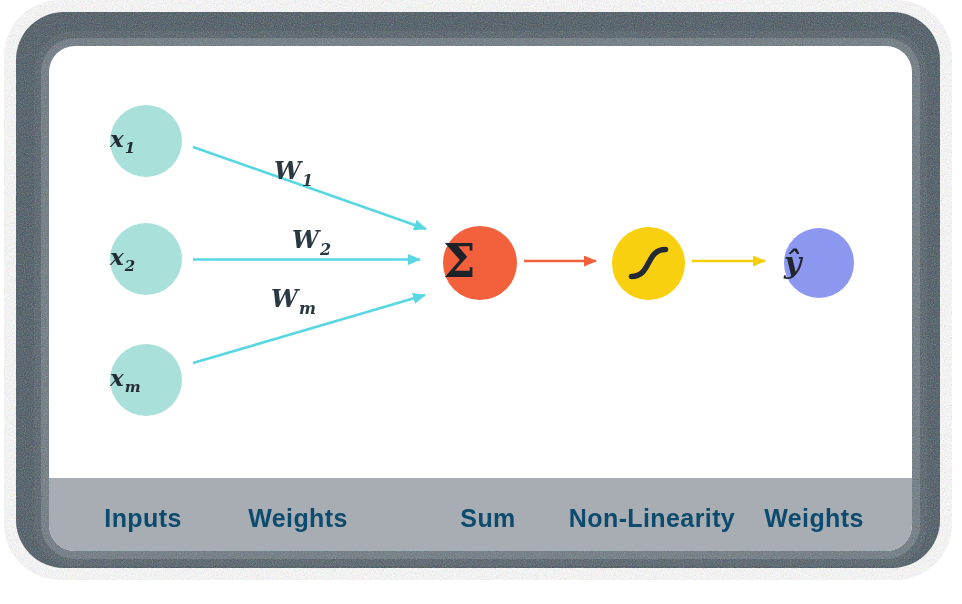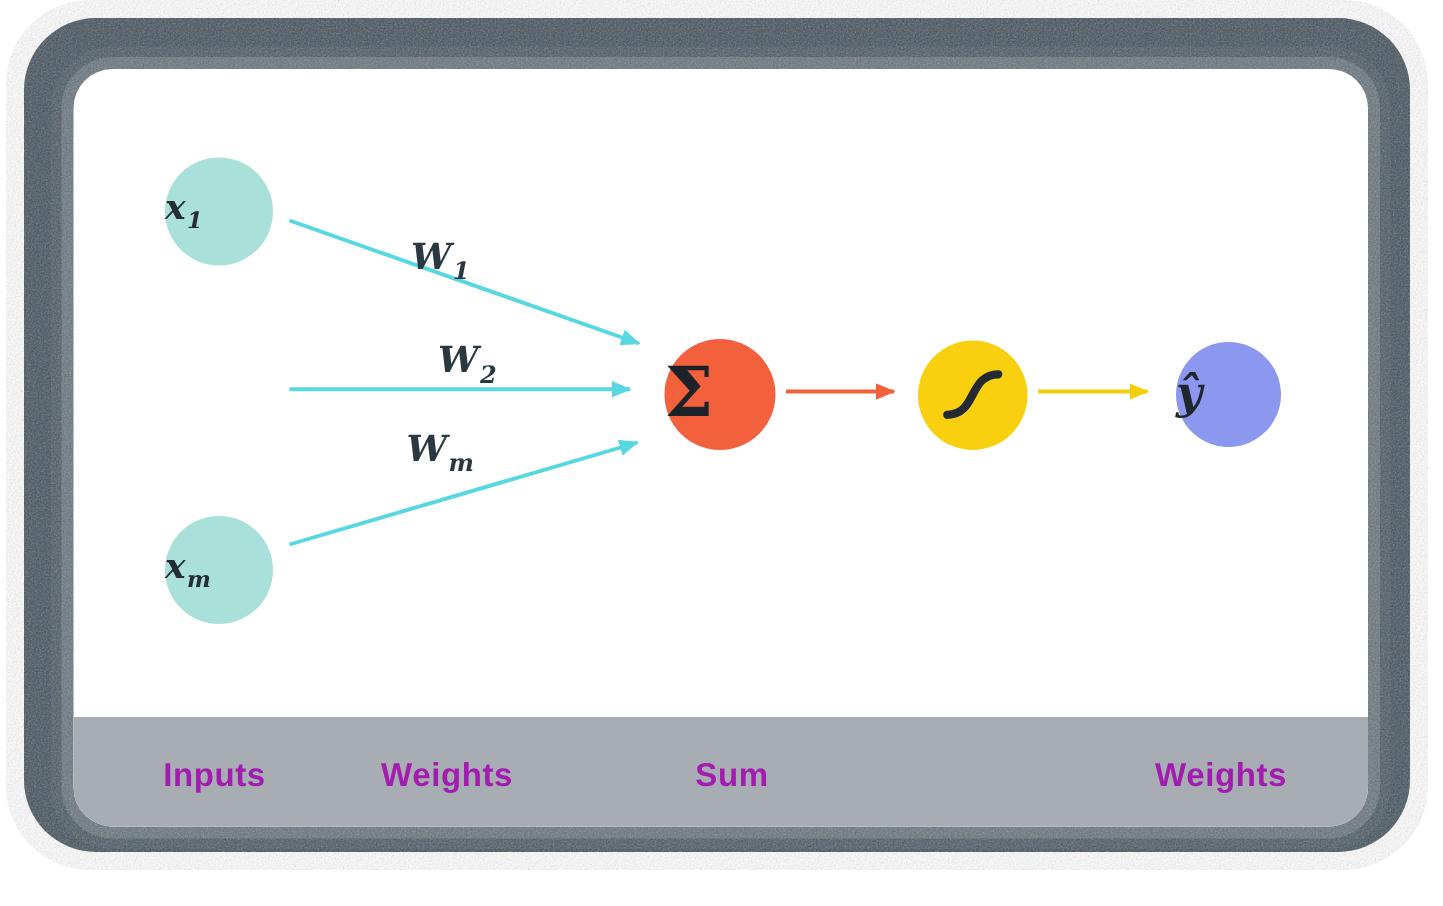--- a/index.html
+++ b/index.html
@@ -57,21 +57,21 @@
   .sRed{stroke:var(--arrow-red,#f2603c);stroke-width:2.6;}
   .sYellow{stroke:var(--arrow-yellow,#f5ce0a);stroke-width:2.6;}
   .fCyan{fill:var(--arrow-cyan,#57d7e1);}
   .fRed{fill:var(--arrow-red,#f2603c);}
   .fYellow{fill:var(--arrow-yellow,#f5ce0a);}
   .sigmoid-stroke{stroke:#232a31;stroke-width:5.5;fill:none;stroke-linecap:round;}
 
   
   .stage-label{
     position:absolute;top:504px;transform:translateX(-50%);
-    font-size:22px;font-weight:700;letter-spacing:0.4px;color:#a21caf;
+    font-size:25px;font-weight:700;letter-spacing:0.4px;color:#0c4a6e;
     white-space:nowrap;
   }
 </style>
 </head>
 <body>
 
 <div id="stage">
 
   <svg class="layer" viewBox="0 0 962 604" aria-hidden="true">
     <defs>
@@ -113,20 +113,23 @@
     <line x1="193" y1="147" x2="426" y2="229" class="sCyan" marker-end="url(#mCyan)"></line>
     <line x1="193" y1="259.5" x2="420" y2="259.5" class="sCyan" marker-end="url(#mCyan)"></line>
     <line x1="193" y1="363" x2="425" y2="295" class="sCyan" marker-end="url(#mCyan)"></line>
     <line x1="524" y1="261" x2="596" y2="261" class="sRed" marker-end="url(#mRed)"></line>
     <line x1="692" y1="261" x2="765" y2="261" class="sYellow" marker-end="url(#mYellow)"></line>
   </svg>
 
   <div class="node input" style="left:110px;top:105px;">
     <span class="mathx"><span>x</span><sub>1</sub></span>
   </div>
+  <div class="node input" style="left:110px;top:223px;">
+    <span class="mathx"><span>x</span><sub>2</sub></span>
+  </div>
   <div class="node input" style="left:110px;top:344px;">
     <span class="mathx"><span>x</span><sub>m</sub></span>
   </div>
 
   <div class="wlabel" style="left:274px;top:146px;"><span>W</span><sub>1</sub></div>
   <div class="wlabel" style="left:292px;top:215px;font-style:italic;"><span>W</span><sub>2</sub></div>
   <div class="wlabel" style="left:271px;top:274px;"><span>W</span><sub>m</sub></div>
 
   <div class="node" id="node-sum">
     <span id="sigma-symbol">Σ</span>
@@ -138,15 +141,16 @@
     </svg>
   </div>
 
   <div class="node" id="node-output">
     <span id="output-symbol">ŷ</span>
   </div>
 
   <div class="stage-label" style="left:143px;">Inputs</div>
   <div class="stage-label" style="left:298px;text-align:center;">Weights</div>
   <div class="stage-label" style="left:488px;">Sum</div>
+  <div class="stage-label" style="left:652px;">Non-Linearity</div>
   <div class="stage-label" style="left:814px;">Weights</div>
 
 </div>
 
 </body></html>

